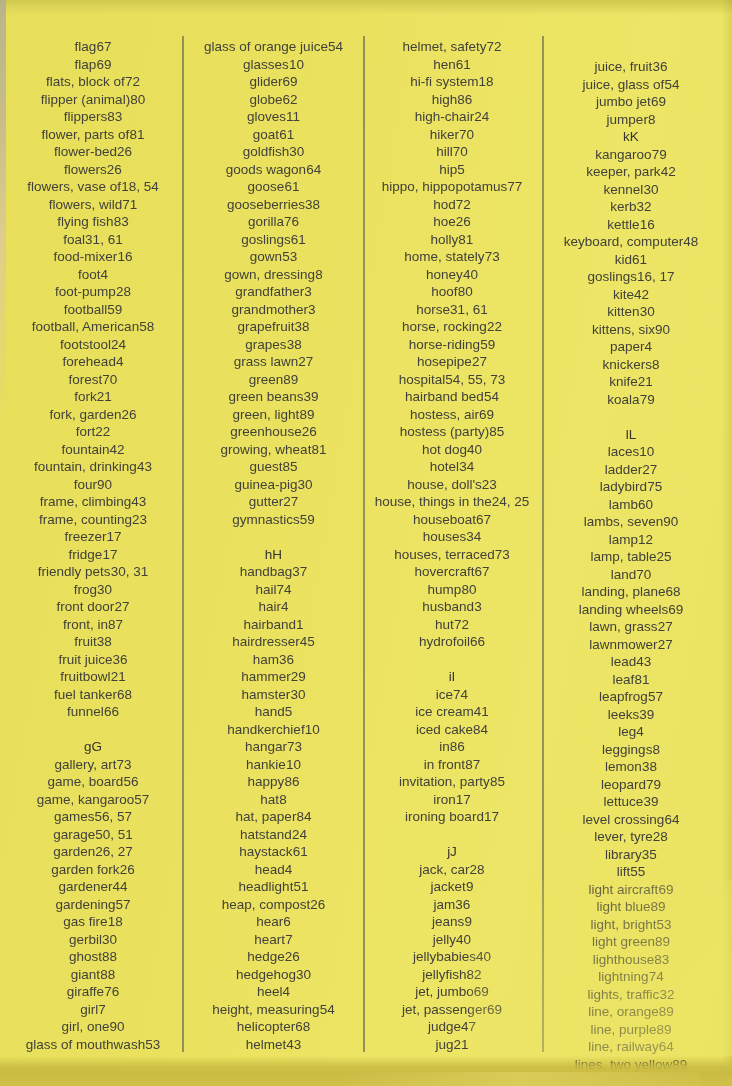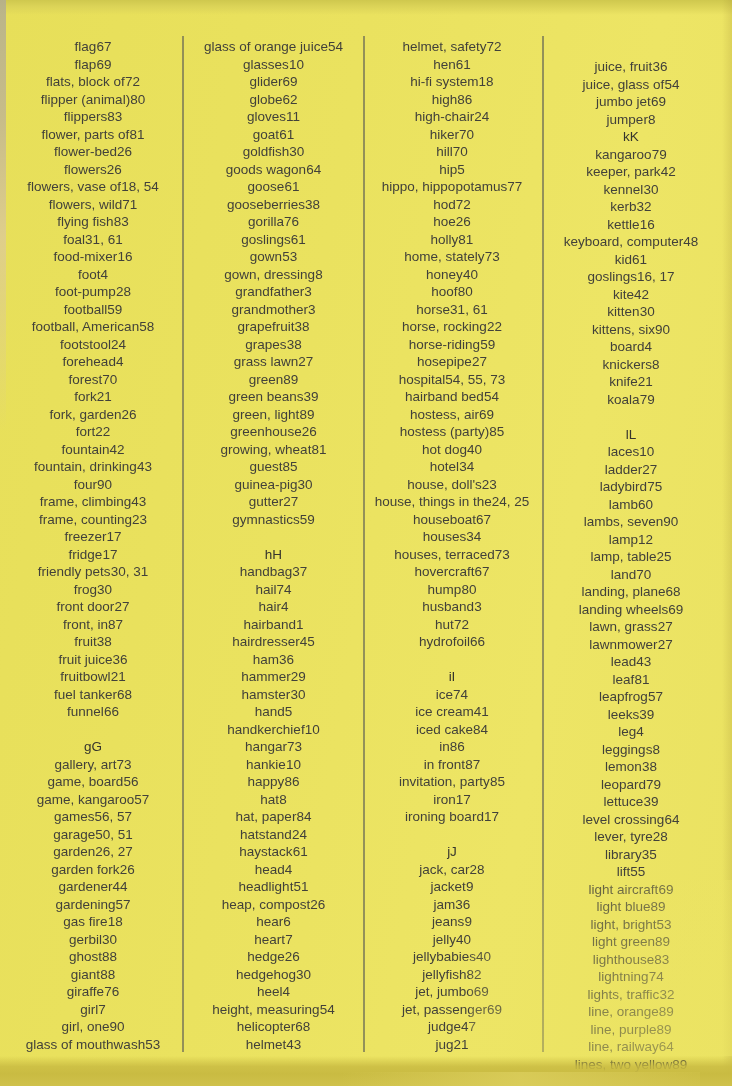--- a/index.html
+++ b/index.html
@@ -816,21 +816,21 @@
         </div>
         <div class="row">
           <span class="term">kitten</span>
           <span class="pages">30</span>
         </div>
         <div class="row">
           <span class="term">kittens, six</span>
           <span class="pages">90</span>
         </div>
         <div class="row">
-          <span class="term">board</span>
+          <span class="term">paper</span>
           <span class="pages">4</span>
         </div>
         <div class="row">
           <span class="term">knickers</span>
           <span class="pages">8</span>
         </div>
         <div class="row">
           <span class="term">knife</span>
           <span class="pages">21</span>
         </div>

